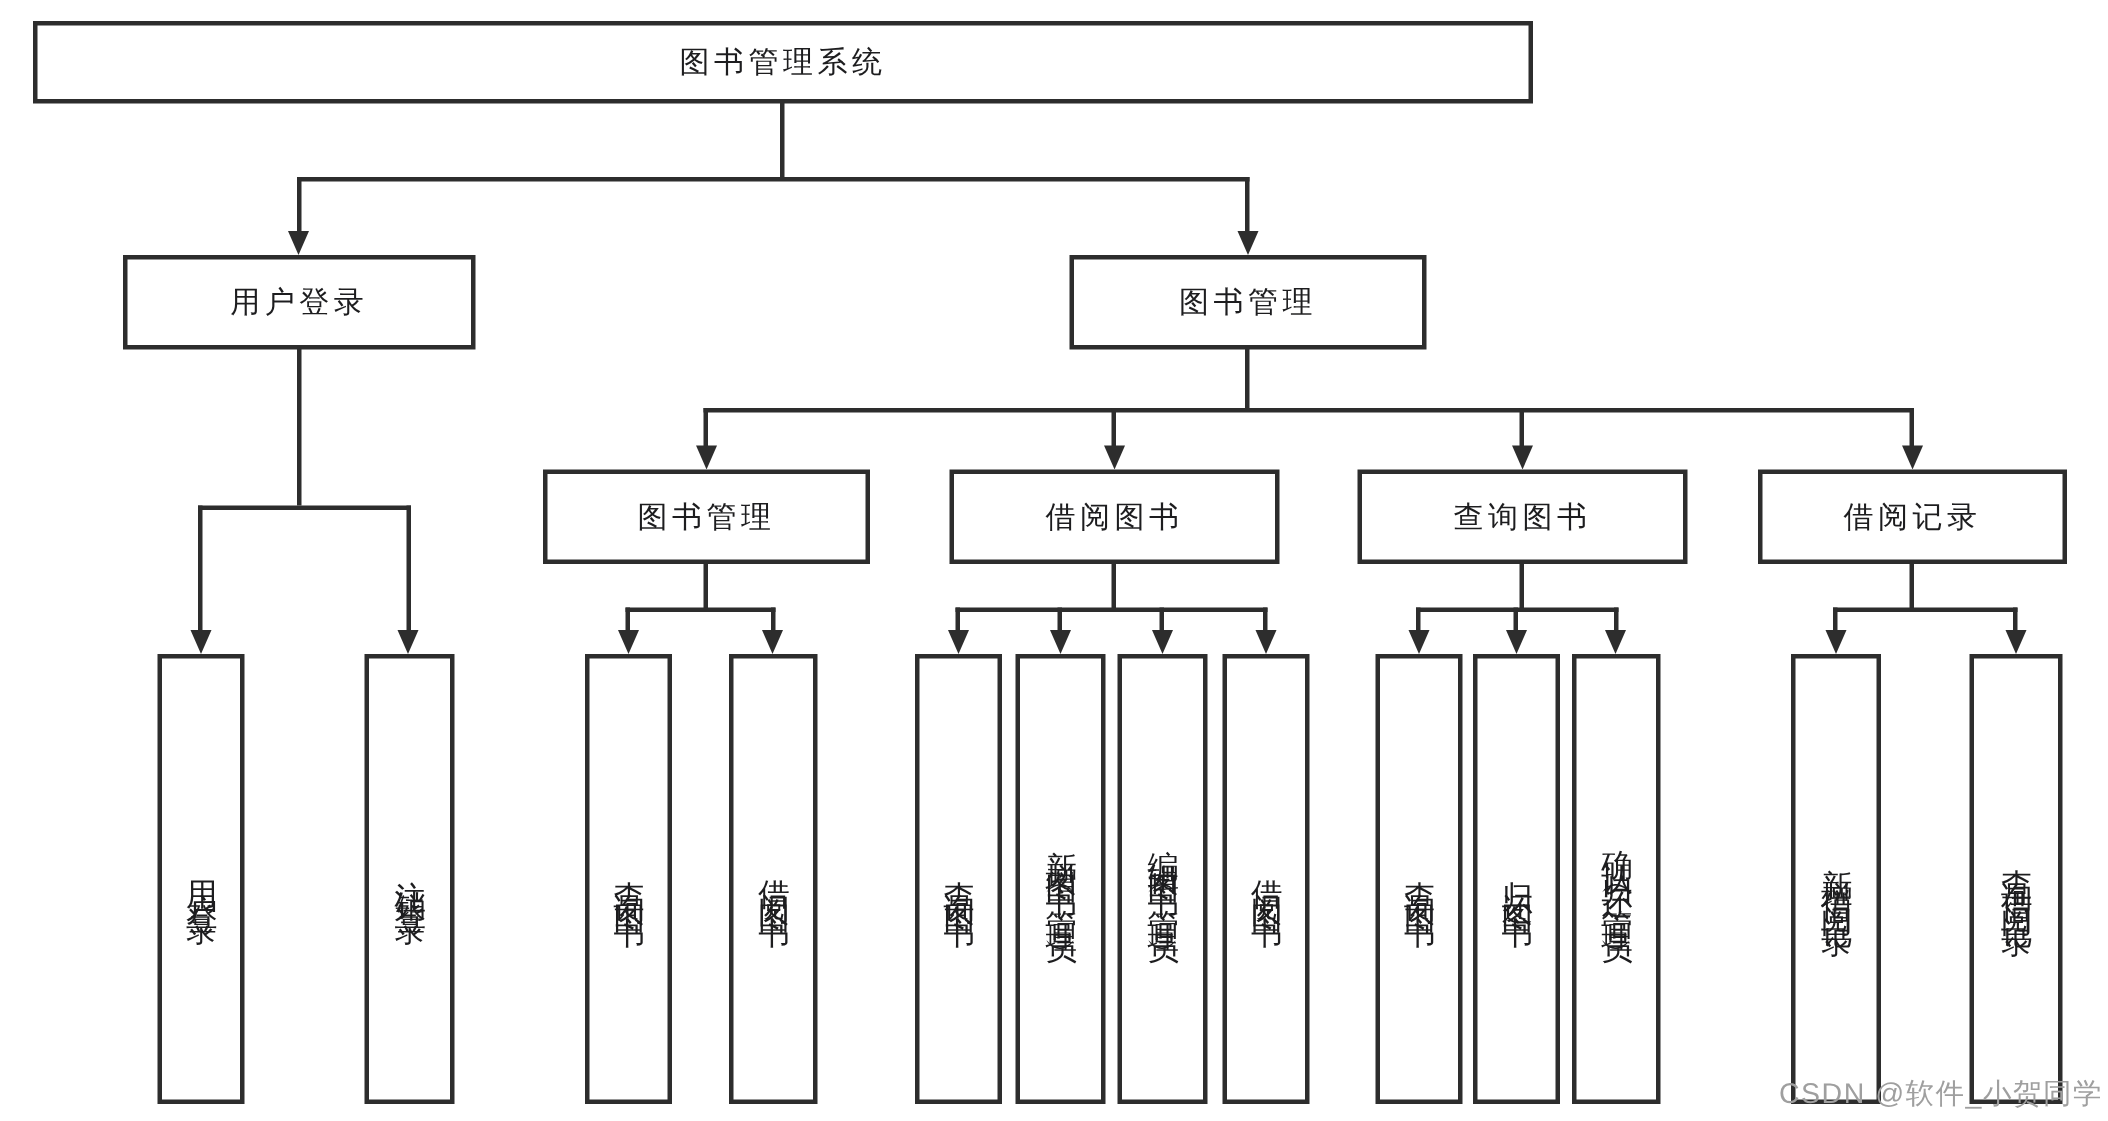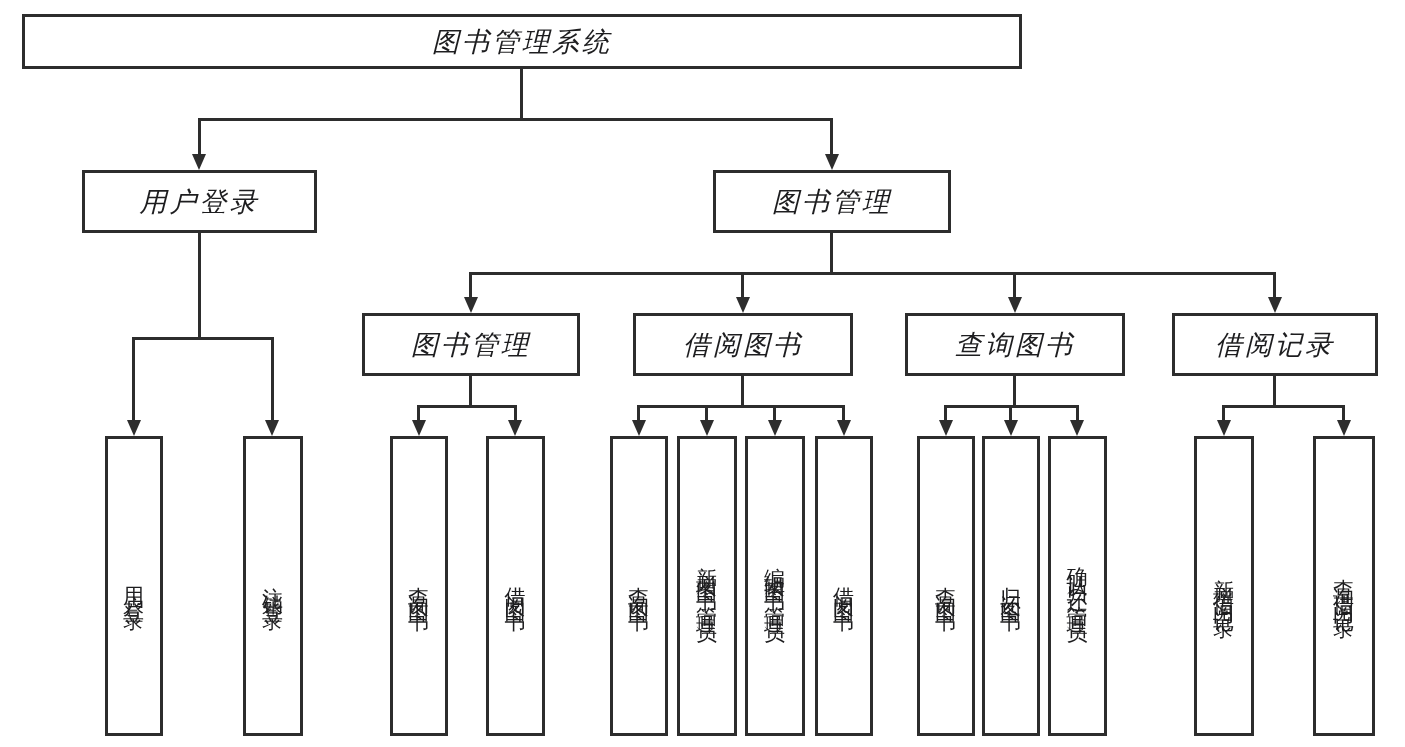--- a/index.html
+++ b/index.html
@@ -9,21 +9,21 @@
     font-family:"Liberation Sans","DejaVu Sans",sans-serif;
     overflow:hidden;
   }
   .box{
     position:absolute;box-sizing:border-box;
     border:3px solid var(--border,#2d2d2d);
     background:var(--bg,#ffffff);
     display:flex;align-items:center;justify-content:center;
     color:var(--text,#1d1d1f);
   }
-  .box.h span{font-size:27px;letter-spacing:3px;white-space:nowrap;font-style:italic;}
+  .box.h span{font-size:20px;letter-spacing:3px;white-space:nowrap;}
   .box.v span{
     writing-mode:vertical-rl;
     font-size:21px;letter-spacing:8px;line-height:1;white-space:nowrap;
   }
   .vline{position:absolute;width:3px;background:var(--border,#2d2d2d);}
   .hline{position:absolute;height:3px;background:var(--border,#2d2d2d);}
   .arrow{
     position:absolute;width:0;height:0;
     border-left:7px solid transparent;border-right:7px solid transparent;
     border-top:16px solid var(--border,#2d2d2d);
@@ -159,14 +159,15 @@
     <span>确认归还（管理员）</span>
   </div>
 
   <div class="box v" style="left:1194px;top:436px;width:60px;height:300px">
     <span>新增借阅记录</span>
   </div>
   <div class="box v" style="left:1313px;top:436px;width:62px;height:300px">
     <span>查询借阅记录</span>
   </div>
 
+  <div class="watermark">CSDN @软件_小贺同学</div>
 
 </div>
 
 </body></html>

